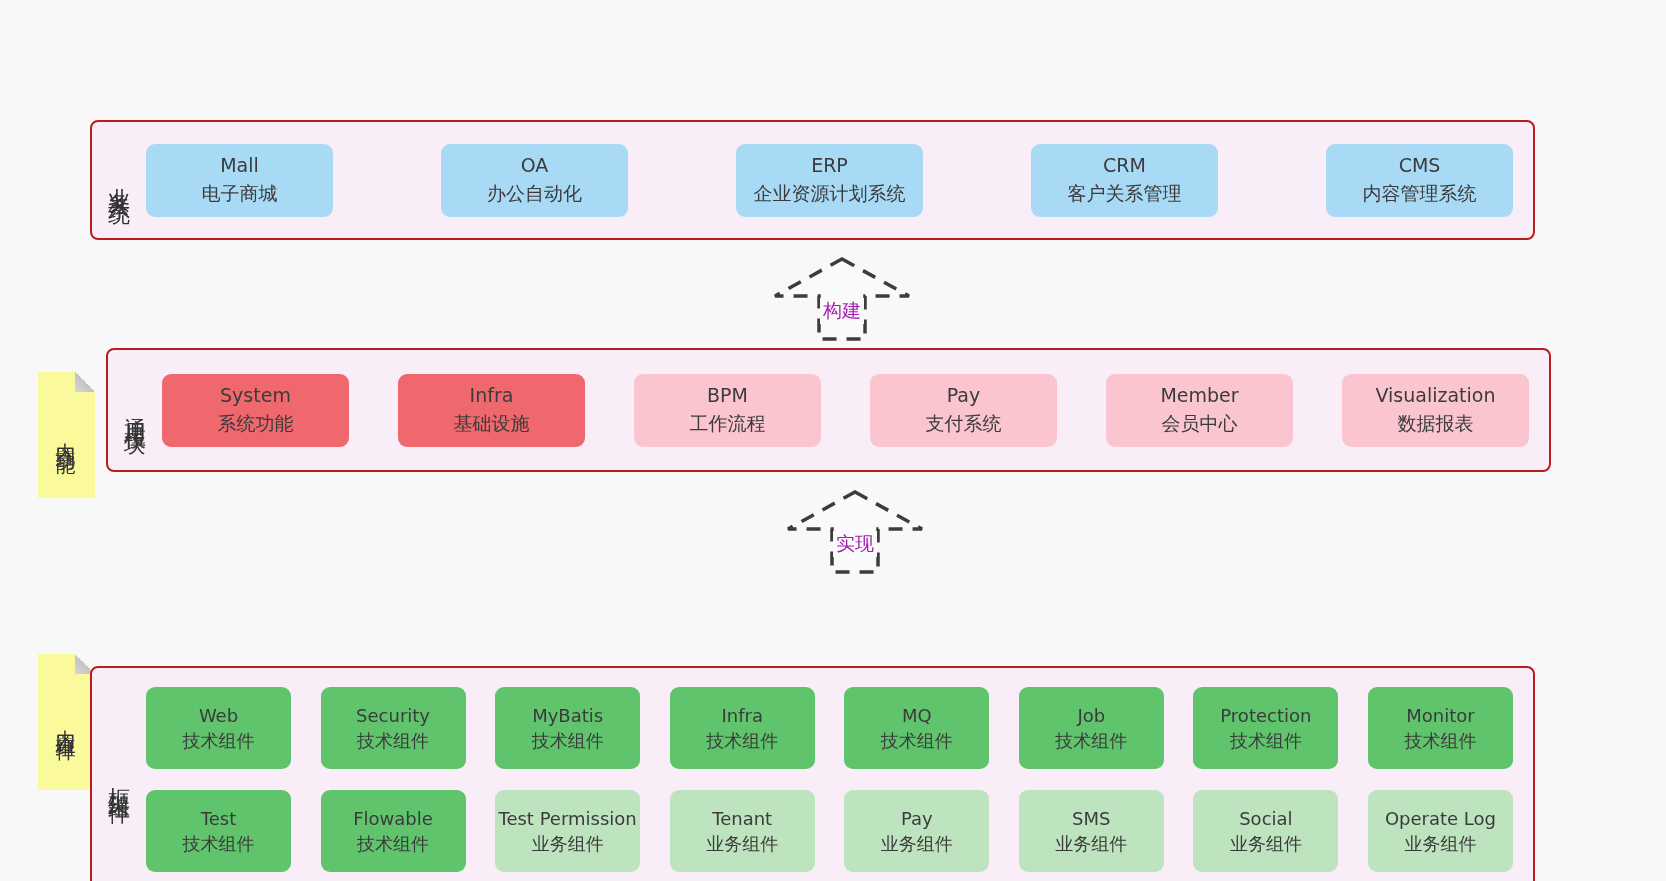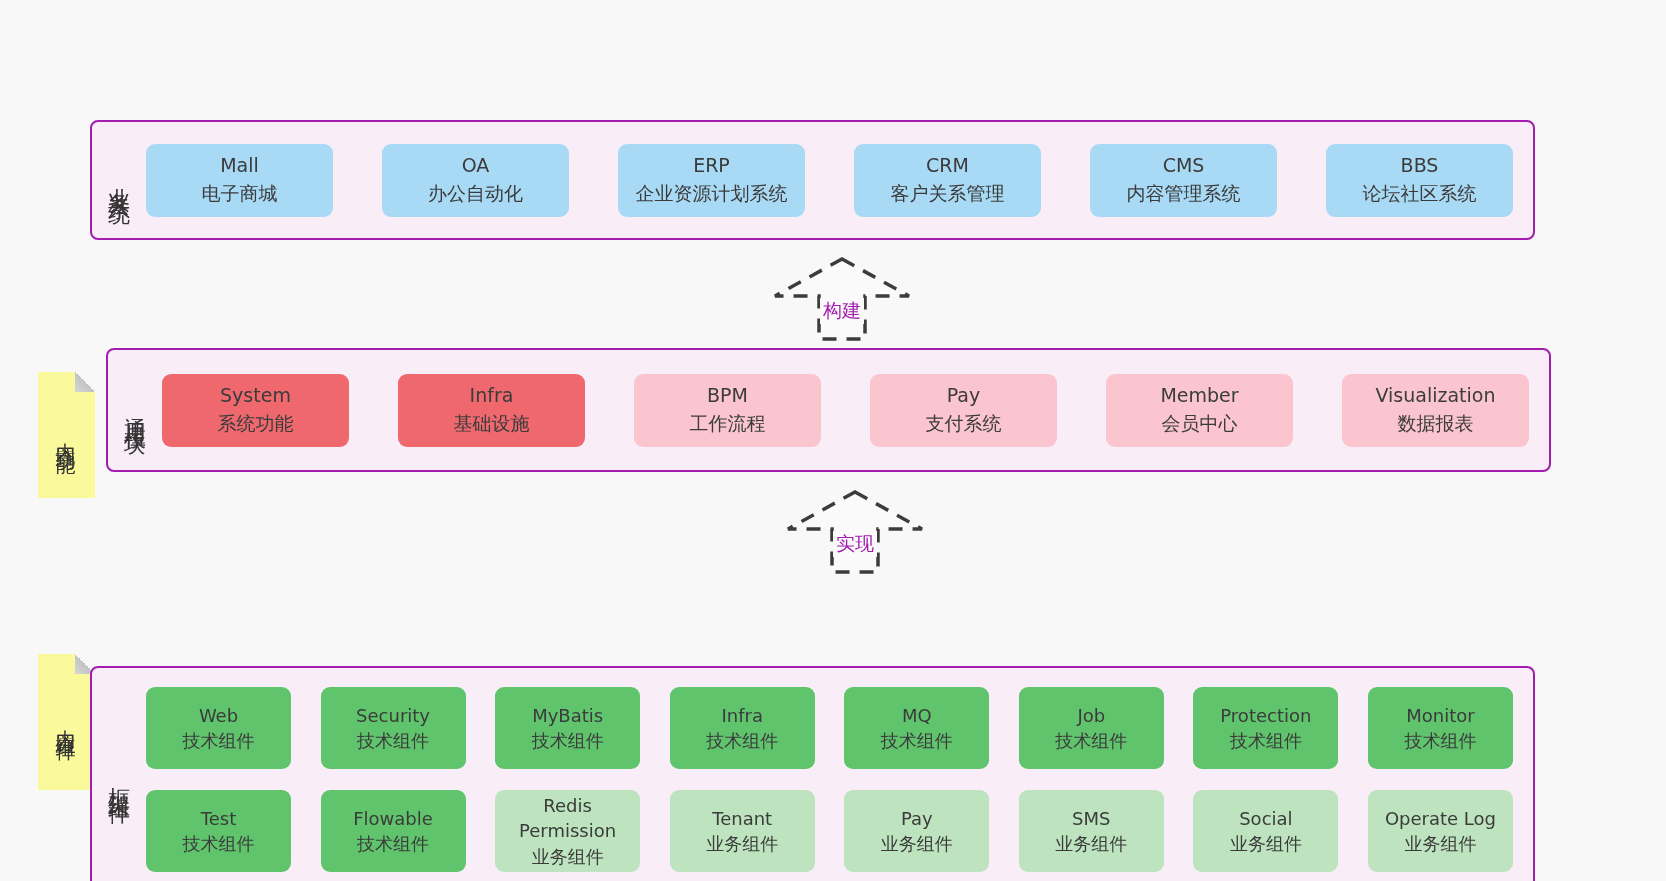--- a/index.html
+++ b/index.html
@@ -5,21 +5,21 @@
   html,body{margin:0;padding:0;}
   body{
     width:1666px;height:881px;position:relative;overflow:hidden;
     background:#f8f8f8;
     font-family:"DejaVu Sans","Liberation Sans",sans-serif;
     color:#3b3b3b;
   }
   
   .layer{
     position:absolute;left:90px;width:1445px;
-    background:#f9eef8;border:2px solid #a21caf;border-radius:8px;
+    background:#f9eef8;border:2px solid #b91c1c;border-radius:8px;
     box-sizing:border-box;display:flex;align-items:center;
     z-index:2;
   }
   #layer-business{top:120px;height:120px;}
   #layer-modules{top:348px;height:124px;margin-left:16px;}
   #layer-components{top:618px;height:227px;margin-top:48px;}
   .layer-label{
     width:54px;flex:0 0 54px;display:flex;justify-content:center;align-items:center;
     writing-mode:vertical-rl;text-orientation:upright;
     font-size:22px;letter-spacing:5px;color:#333;line-height:1;
@@ -85,24 +85,20 @@
         <span class="box-subtitle">企业资源计划系统</span>
       </div>
       <div class="box blue">
         <span class="box-title">CRM</span>
         <span class="box-subtitle">客户关系管理</span>
       </div>
       <div class="box blue">
         <span class="box-title">CMS</span>
         <span class="box-subtitle">内容管理系统</span>
       </div>
-      <div class="box blue">
-        <span class="box-title">BBS</span>
-        <span class="box-subtitle">论坛社区系统</span>
-      </div>
     </div>
 </div>
 
 <div class="arrow" id="arrow-0">
   <svg viewBox="0 0 140 86">
     <polygon points="70,3 137,40 93,40 93,83 47,83 47,40 3,40"></polygon>
   </svg>
   <span class="arrow-label">构建</span>
 </div>
 
@@ -191,21 +187,21 @@
     <div class="row">
         <div class="box green-dark small">
           <span class="box-title">Test</span>
           <span class="box-subtitle">技术组件</span>
         </div>
         <div class="box green-dark small">
           <span class="box-title">Flowable</span>
           <span class="box-subtitle">技术组件</span>
         </div>
         <div class="box green-light small">
-          <span class="box-title">Redis Permission</span>
+          <span class="box-title">Test Permission</span>
           <span class="box-subtitle">业务组件</span>
         </div>
         <div class="box green-light small">
           <span class="box-title">Tenant</span>
           <span class="box-subtitle">业务组件</span>
         </div>
         <div class="box green-light small">
           <span class="box-title">Pay</span>
           <span class="box-subtitle">业务组件</span>
         </div>

